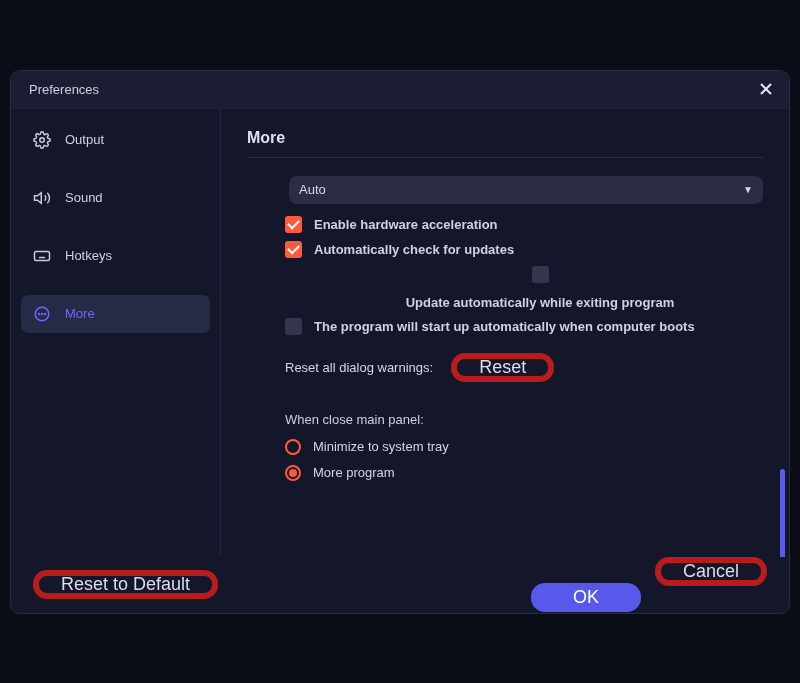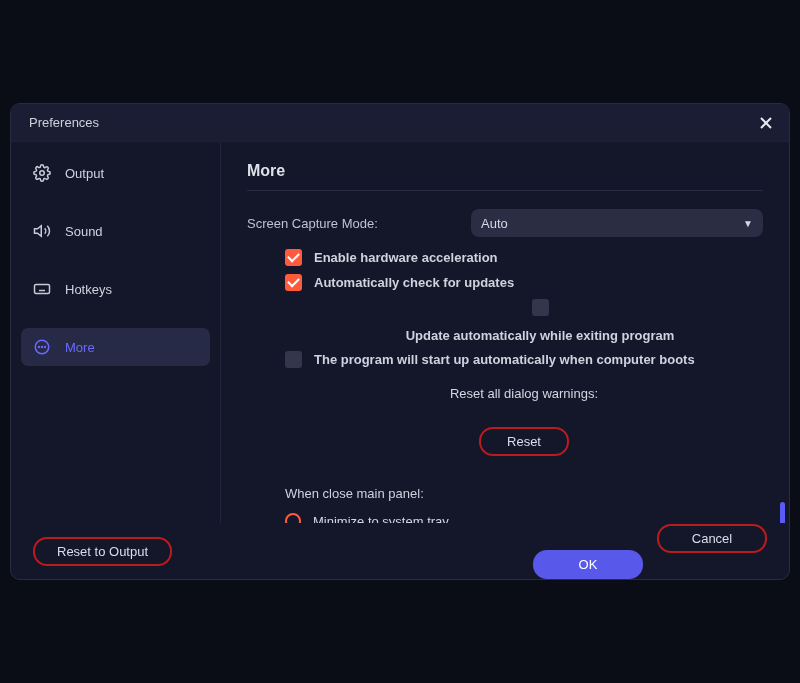--- a/index.html
+++ b/index.html
@@ -5,21 +5,21 @@
   * { box-sizing: border-box; margin: 0; padding: 0; }
   body {
     width: 800px; height: 683px;
     background: #0b0d16;
     font-family: "Segoe UI", Arial, sans-serif;
     font-size: 13px;
     color: #d4d6e0;
     display: flex; align-items: center; justify-content: center;
   }
   .window {
-    width: 780px; height: 477px;
+    width: 780px; height: 544px;
     margin: 10px;
     background: #14162a;
     border: 1px solid #2a2c3e;
     border-radius: 10px;
     display: flex; flex-direction: column;
     overflow: hidden;
     position: relative;
   }
   .titlebar {
     height: 38px;
@@ -96,30 +96,29 @@
     flex-shrink: 0;
   }
   .checkbox.checked { background: #ff5a3c; }
   .checkbox.checked::after {
     content: ""; width: 9px; height: 5px;
     border-left: 2px solid #fff; border-bottom: 2px solid #fff;
     transform: rotate(-45deg) translate(1px,-1px);
   }
   .check-label { color: #d0d2de; font-size: 13px; }
   .reset-row {
-    display: flex; align-items: center; gap: 26px;
+    display: flex; align-items: center; gap: 18px;
     margin: 18px 0 0 38px;
-    flex-direction: column;
   }
   .btn {
     height: 29px; padding: 0 22px;
     border-radius: 14px;
-    border: 2px solid #b91c1c;
+    border: 6px solid #b91c1c;
     background: transparent;
-    color: #dcddea; font-size: 13px;
+    color: #dcddea; font-size: 18px;
     display: inline-flex; align-items: center; justify-content: center;
     cursor: pointer; min-width: 90px;
   }
   .btn.primary { background: #5858ea; border-color: #5858ea; color: #ffffff; margin-top: 26px; }
   .subhead {
     margin: 30px 0 12px 38px; color: #cfd1de; font-size: 13px;
   }
   .radio-row {
     display: flex; align-items: center; gap: 12px;
     margin-left: 38px; margin-bottom: 10px;
@@ -200,21 +199,20 @@
             </svg>
         </span>
         <span>More</span>
       </div>
     </div>
 
     <div class="content">
       <div class="section-title">More</div>
 
       <div class="row">
-        <span class="field-label">Screen Capture Mode:</span>
         <div style="width:30px"></div>
         <div class="select">
           <span>Auto</span>
           <span class="caret">▼</span>
         </div>
       </div>
 
       <div class="checkbox-row">
         <div class="checkbox checked"></div>
         <span class="check-label">Enable hardware acceleration</span>
@@ -247,20 +245,20 @@
         <div class="radio selected"></div>
         <span>More program</span>
       </div>
 
       <div class="scroll-indicator"></div>
     </div>
 
   </div>
 
   <div class="footer">
-    <div class="btn">Reset to Output</div>
+    <div class="btn">Reset to Default</div>
     <div class="right">
       <div class="btn primary">OK</div>
       <div class="btn">Cancel</div>
     </div>
   </div>
 
 </div>
 
 </body></html>

